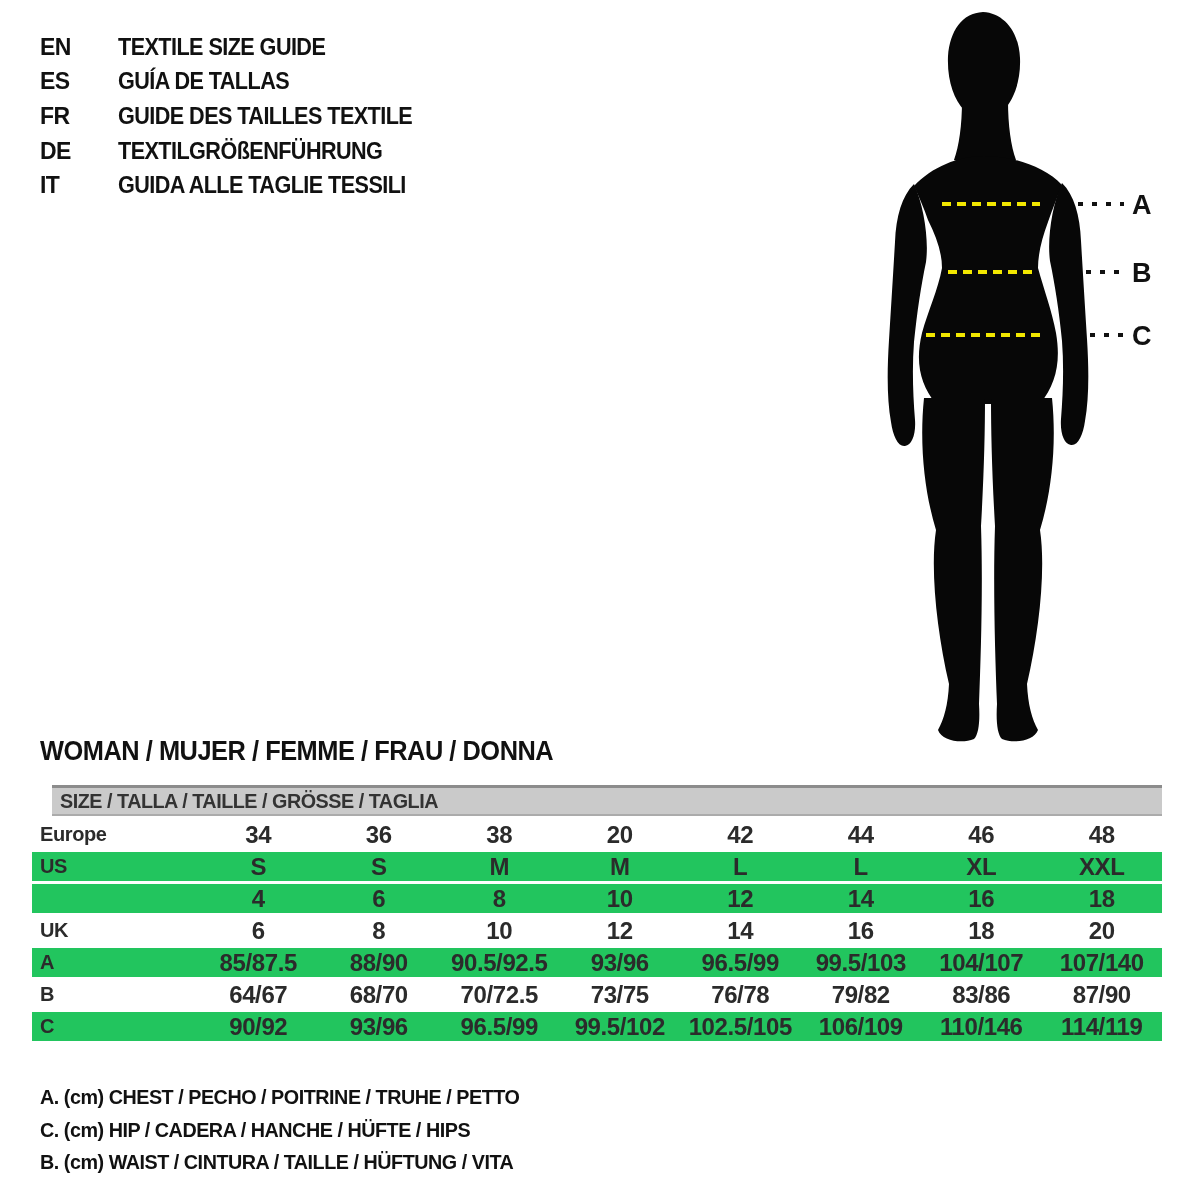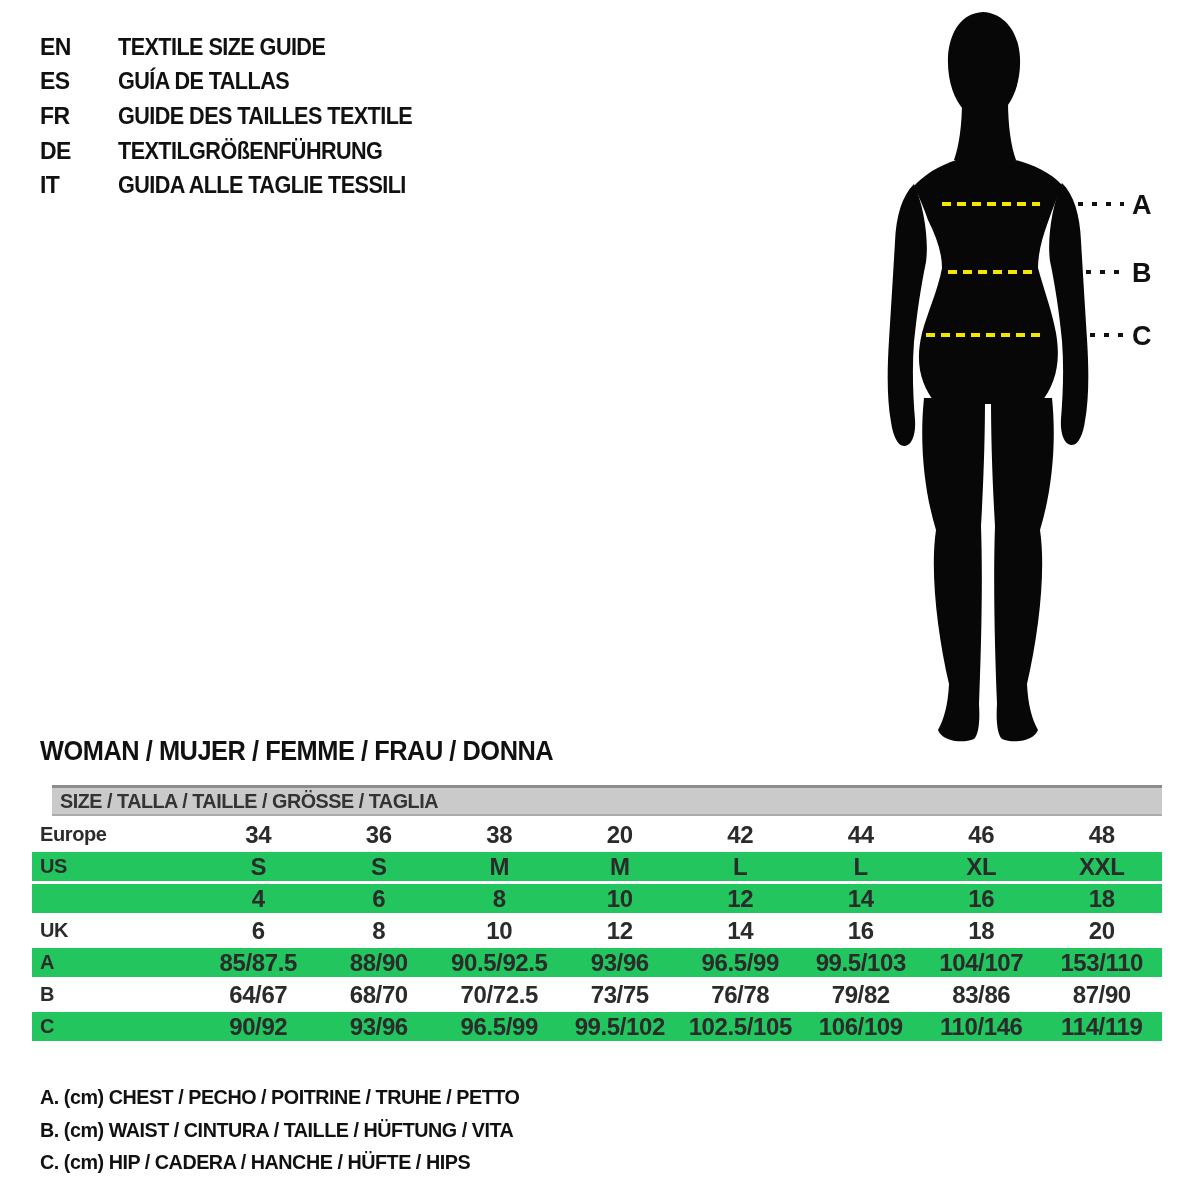--- a/index.html
+++ b/index.html
@@ -143,21 +143,21 @@
         </div>
         <div class="t-row shaded">
           <div class="t-label">A</div>
           <div class="t-cell">85/87.5</div>
           <div class="t-cell">88/90</div>
           <div class="t-cell">90.5/92.5</div>
           <div class="t-cell">93/96</div>
           <div class="t-cell">96.5/99</div>
           <div class="t-cell">99.5/103</div>
           <div class="t-cell">104/107</div>
-          <div class="t-cell">153/110</div>
+          <div class="t-cell">107/140</div>
         </div>
         <div class="t-row">
           <div class="t-label">B</div>
           <div class="t-cell">64/67</div>
           <div class="t-cell">68/70</div>
           <div class="t-cell">70/72.5</div>
           <div class="t-cell">73/75</div>
           <div class="t-cell">76/78</div>
           <div class="t-cell">79/82</div>
           <div class="t-cell">83/86</div>
@@ -175,20 +175,20 @@
           <div class="t-cell">114/119</div>
         </div>
       </div>
   </div>
 
   <div class="legend">
     <div class="legend-row">
       <span class="cond">A. (cm) CHEST / PECHO / POITRINE / TRUHE / PETTO</span>
     </div>
     <div class="legend-row">
-      <span class="cond">B. (cm) WAIST / CINTURA / TAILLE / HÜFTUNG / VITA</span>
+      <span class="cond">C. (cm) HIP / CADERA / HANCHE / HÜFTE / HIPS</span>
     </div>
     <div class="legend-row">
-      <span class="cond">C. (cm) HIP / CADERA / HANCHE / HÜFTE / HIPS</span>
+      <span class="cond">B. (cm) WAIST / CINTURA / TAILLE / HÜFTUNG / VITA</span>
     </div>
   </div>
 
 </div>
 
 </body></html>

